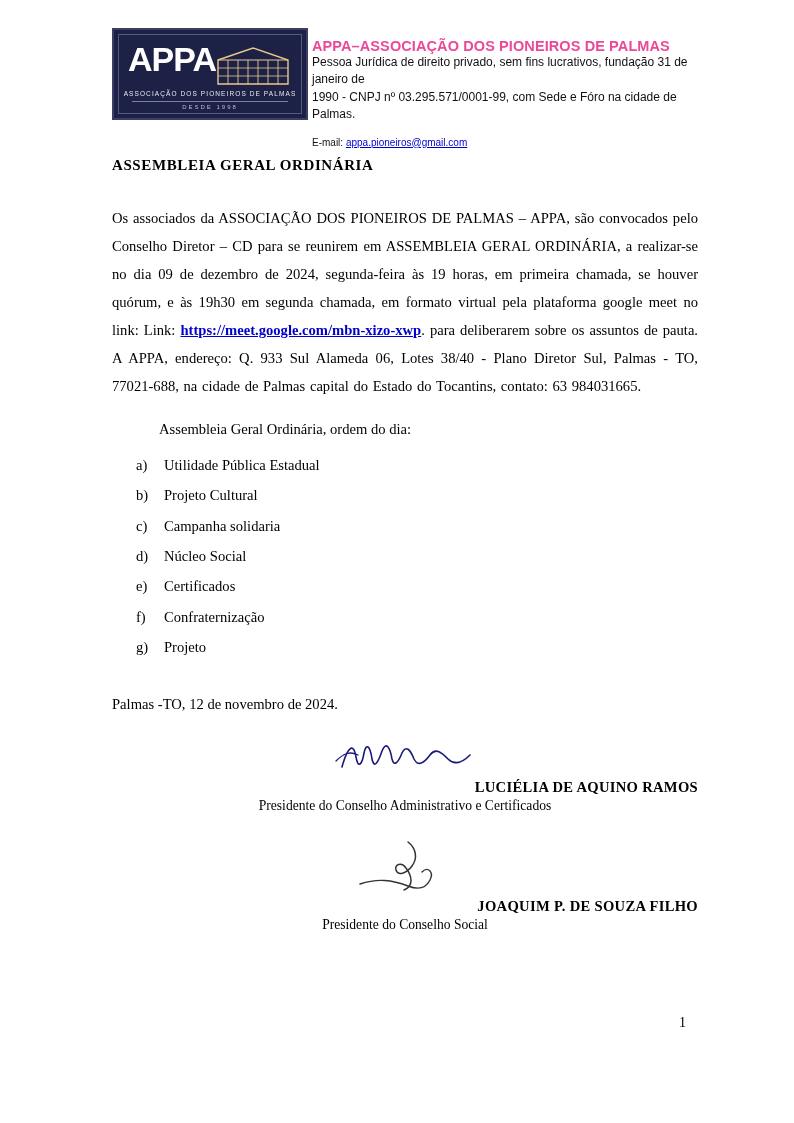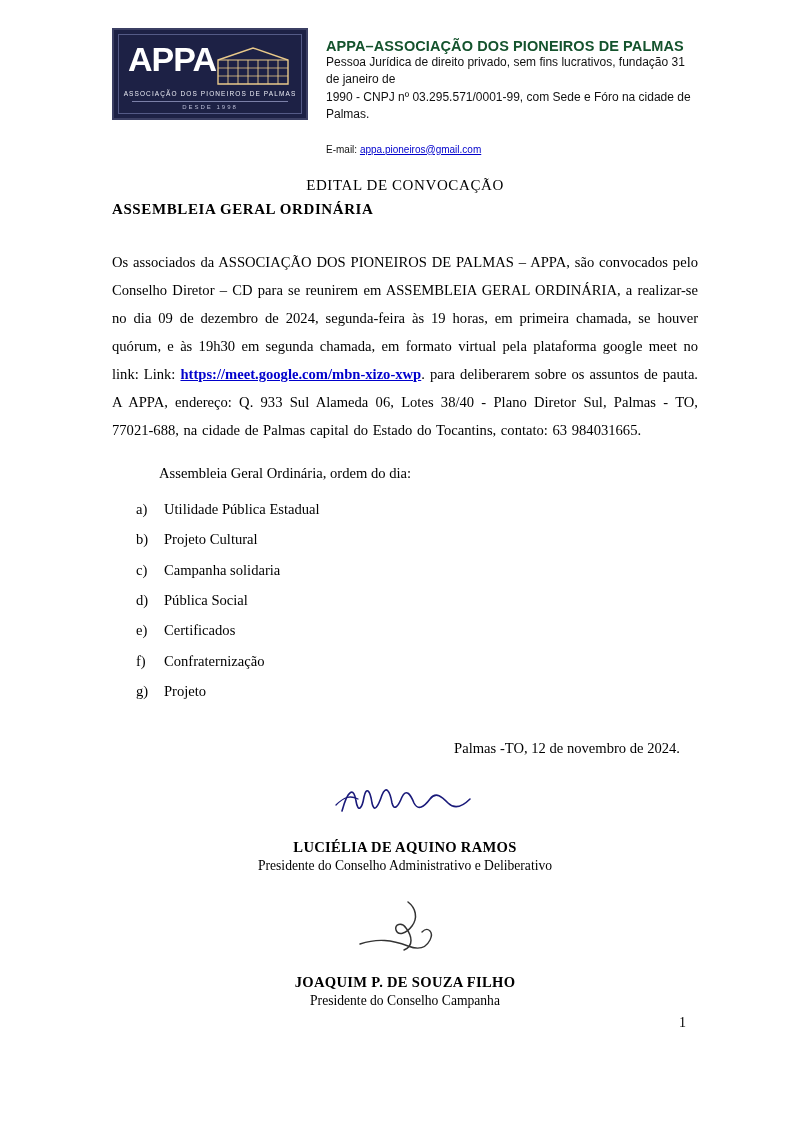--- a/index.html
+++ b/index.html
@@ -20,21 +20,21 @@
     width: 794px;
     height: 1123px;
     box-sizing: border-box;
     padding: 28px 96px 0 112px;
   }
 
   
   .header {
     display: flex;
     align-items: flex-start;
-    gap: 18px;
+    gap: 4px;
     justify-content: center;
   }
   .logo {
     width: 196px;
     height: 92px;
     flex: 0 0 196px;
     border: 2px solid #3b3f63;
     background: #1d2145;
     position: relative;
     overflow: hidden;
@@ -95,35 +95,35 @@
     color: #b9bcd4;
   }
 
   .org {
     padding-top: 10px;
   }
   .org-name {
     font-family: "Liberation Sans", sans-serif;
     font-weight: bold;
     font-size: 14.5px;
-    color: #14532d;
+    color: #ec4899;
     letter-spacing: 0.1px;
   }
   .org-line {
     font-family: "Liberation Sans", sans-serif;
     font-size: 12px;
     color: #111111;
     line-height: 1.45;
   }
   .org-email {
     font-family: "Liberation Sans", sans-serif;
     font-size: 10px;
     color: #111111;
     line-height: 1.45;
-    margin-top: 19px;
+    margin-top: 12px;
   }
   .org-email a {
     color: #0000cc;
     text-decoration: underline;
   }
 
   
   .doc-title {
     text-align: center;
     font-size: 15px;
@@ -173,41 +173,41 @@
   ol.agenda li .marker {
     width: 18px;
     flex: 0 0 18px;
     text-align: left;
   }
 
   
   .place-date {
     margin-top: 34px;
     font-size: 14.6px;
-    text-align: right;
     padding-right: 18px;
   }
 
   
   .sig-block {
     margin-top: 20px;
     text-align: center;
   }
   .sig-block.second { margin-top: 38px; }
   .sig-img {
     height: 42px;
     display: flex;
     justify-content: center;
     align-items: flex-end;
   }
   .sig-name {
     font-size: 14.6px;
     font-weight: bold;
     letter-spacing: 0.3px;
-    margin-top: 20px;
+    margin-top: 4px;
+    text-align: right;
   }
   .sig-role {
     font-size: 13.6px;
     margin-top: 2px;
   }
 
   .page-number {
     position: absolute;
     right: 108px;
     top: 1015px;
@@ -245,21 +245,20 @@
       <div class="org-name">APPA–ASSOCIAÇÃO DOS PIONEIROS DE PALMAS</div>
       <div class="org-line">Pessoa Jurídica de direito privado, sem fins lucrativos, fundação 31 de janeiro de</div>
       <div class="org-line">1990 - CNPJ nº 03.295.571/0001-99, com Sede e Fóro na cidade de Palmas.</div>
       <div class="org-email">
         <span>E-mail:</span>
         <a href="#">appa.pioneiros@gmail.com</a>
       </div>
     </div>
   </div>
 
-  <div class="doc-title">EDITAL DE CONVOCAÇÃO</div>
   <div class="doc-subtitle">ASSEMBLEIA GERAL ORDINÁRIA</div>
 
   <div class="body-block">
     <span>Os associados da ASSOCIAÇÃO DOS PIONEIROS DE PALMAS – APPA, são convocados pelo Conselho Diretor – CD para se reunirem em ASSEMBLEIA GERAL ORDINÁRIA, </span><b>a realizar-se no dia 09 de dezembro de 2024, segunda-feira às 19 horas, em primeira chamada, se houver quórum, e às 19h30 em segunda chamada, em formato virtual pela plataforma google meet no link: Link:</b>
     <a href="#">https://meet.google.com/mbn-xizo-xwp</a><b>.</b>
     <b>para deliberarem sobre os assuntos de pauta.</b><span> A APPA, endereço: Q. 933 Sul Alameda 06, Lotes 38/40 - Plano Diretor Sul, Palmas - TO, 77021-688, na cidade de Palmas capital do Estado do Tocantins, contato: 63 984031665.</span>
   </div>
 
   <div class="agenda-lead">Assembleia Geral Ordinária, ordem do dia:</div>
 
@@ -271,21 +270,21 @@
     <li>
       <span class="marker">b)</span>
       <span>Projeto Cultural</span>
     </li>
     <li>
       <span class="marker">c)</span>
       <span>Campanha solidaria</span>
     </li>
     <li>
       <span class="marker">d)</span>
-      <span>Pública Social</span>
+      <span>Núcleo Social</span>
     </li>
     <li>
       <span class="marker">e)</span>
       <span>Certificados</span>
     </li>
     <li>
       <span class="marker">f)</span>
       <span>Confraternização</span>
     </li>
     <li>
@@ -299,28 +298,28 @@
   <div class="sig-block">
     <div class="sig-img">
       <svg width="150" height="40" viewBox="0 0 150 40">
         <path d="M12,32 C18,10 24,8 26,22 C28,34 32,30 34,18 C36,8 40,10 42,24 C44,34 48,28 52,16
                  C56,6 60,12 62,24 C64,32 68,28 72,18 C76,10 80,14 84,24 C88,32 94,28 100,20
                  C106,12 112,18 118,24 C124,30 132,28 140,20" fill="none" stroke="#1a1a7a" stroke-width="1.6" stroke-linecap="round"></path>
         <path d="M6,26 C14,18 20,16 28,20" fill="none" stroke="#1a1a7a" stroke-width="1.3" stroke-linecap="round"></path>
       </svg>
     </div>
     <div class="sig-name">LUCIÉLIA DE AQUINO RAMOS</div>
-    <div class="sig-role">Presidente do Conselho Administrativo e Deliberativo</div>
+    <div class="sig-role">Presidente do Conselho Administrativo e Certificados</div>
   </div>
 
   <div class="sig-block second">
     <div class="sig-img">
       <svg width="150" height="56" viewBox="0 0 150 56">
         <path d="M78,4 C86,10 88,20 82,28 C76,36 68,38 66,32 C64,26 72,24 76,30 C82,38 84,48 74,52" fill="none" stroke="#333333" stroke-width="1.5" stroke-linecap="round"></path>
         <path d="M30,46 C48,40 62,42 78,48 C88,52 96,50 100,42 C104,34 98,28 92,34" fill="none" stroke="#333333" stroke-width="1.4" stroke-linecap="round"></path>
       </svg>
     </div>
     <div class="sig-name">JOAQUIM P. DE SOUZA FILHO</div>
-    <div class="sig-role">Presidente do Conselho Campanha</div>
+    <div class="sig-role">Presidente do Conselho Social</div>
   </div>
 
   <div class="page-number">1</div>
 </div>
 
 </body></html>

